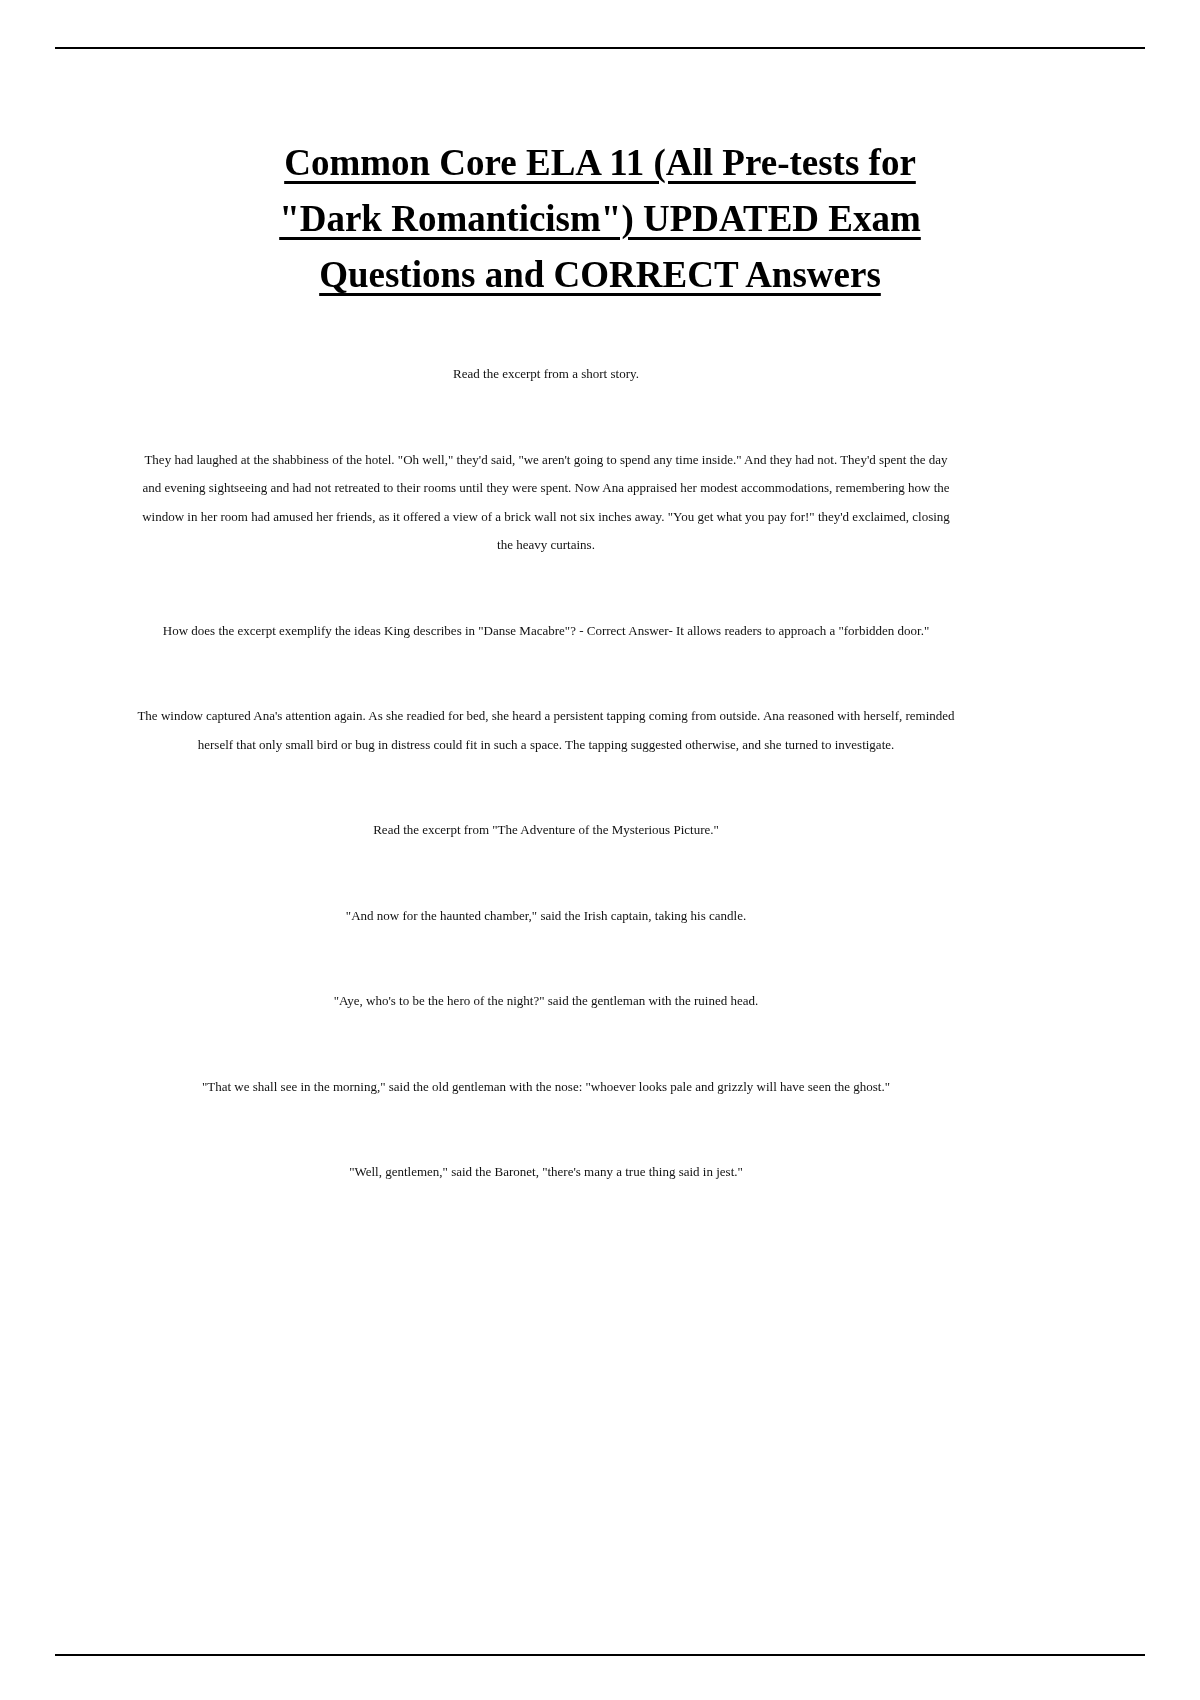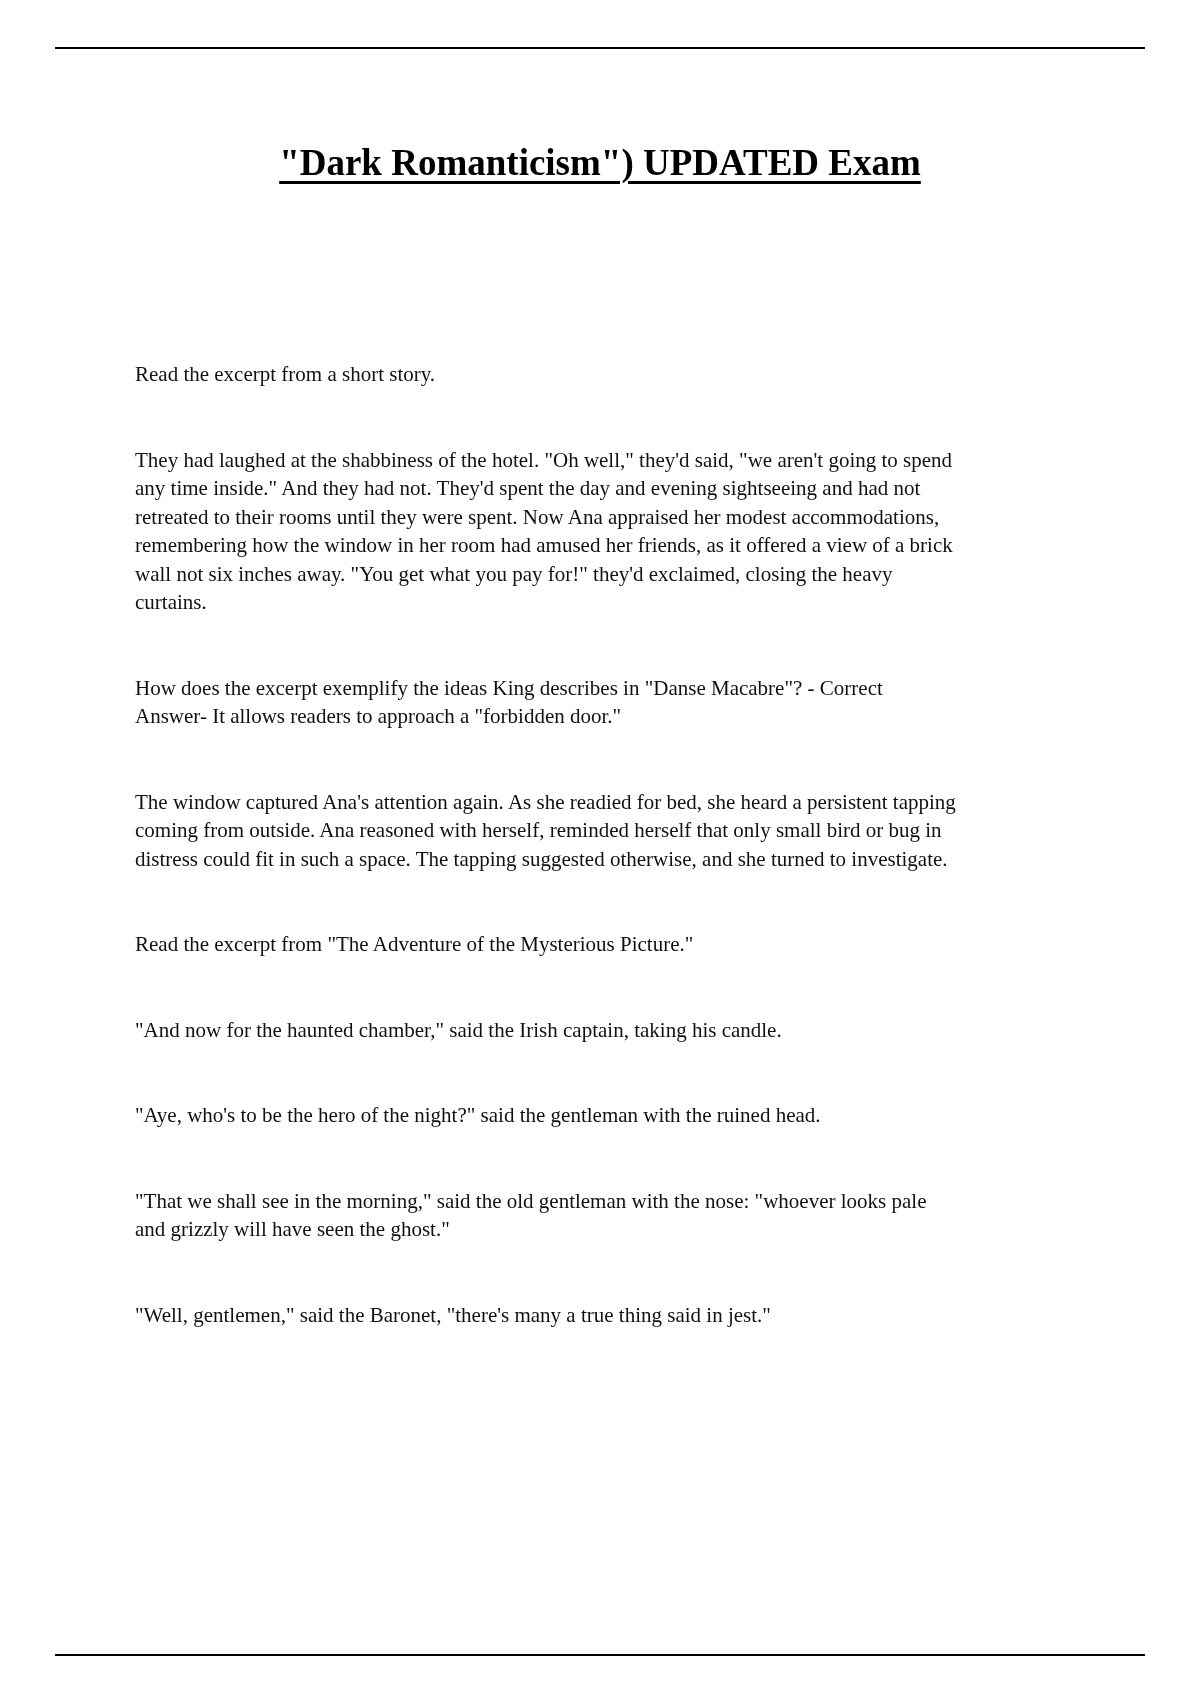--- a/index.html
+++ b/index.html
@@ -41,35 +41,38 @@
     text-decoration-thickness: 3px;
     text-underline-offset: 6px;
   }
   .doc-body {
     position: absolute;
     top: 360px;
     left: 135px;
     width: 822px;
   }
   .doc-body p {
-    font-size: 21px;
+    font-size: 13px;
     line-height: 28.5px;
     margin-bottom: 57px;
     color: #111111;
+    text-align: center;
   }
 </style>
 </head>
 <body>
 
 <div class="page">
 
   <div class="rule rule-top"></div>
 
   <h1 class="doc-title">
+    <span class="title-line">Common Core ELA 11 (All Pre-tests for</span>
     <span class="title-line">"Dark Romanticism") UPDATED Exam</span>
+    <span class="title-line">Questions and CORRECT Answers</span>
   </h1>
 
   <div class="doc-body">
     <p>Read the excerpt from a short story.</p>
     <p>They had laughed at the shabbiness of the hotel. "Oh well," they'd said, "we aren't going to spend any time inside." And they had not. They'd spent the day and evening sightseeing and had not retreated to their rooms until they were spent. Now Ana appraised her modest accommodations, remembering how the window in her room had amused her friends, as it offered a view of a brick wall not six inches away. "You get what you pay for!" they'd exclaimed, closing the heavy curtains.</p>
     <p>How does the excerpt exemplify the ideas King describes in "Danse Macabre"? - Correct Answer- It allows readers to approach a "forbidden door."</p>
     <p>The window captured Ana's attention again. As she readied for bed, she heard a persistent tapping coming from outside. Ana reasoned with herself, reminded herself that only small bird or bug in distress could fit in such a space. The tapping suggested otherwise, and she turned to investigate.</p>
     <p>Read the excerpt from "The Adventure of the Mysterious Picture."</p>
     <p>"And now for the haunted chamber," said the Irish captain, taking his candle.</p>
     <p>"Aye, who's to be the hero of the night?" said the gentleman with the ruined head.</p>

